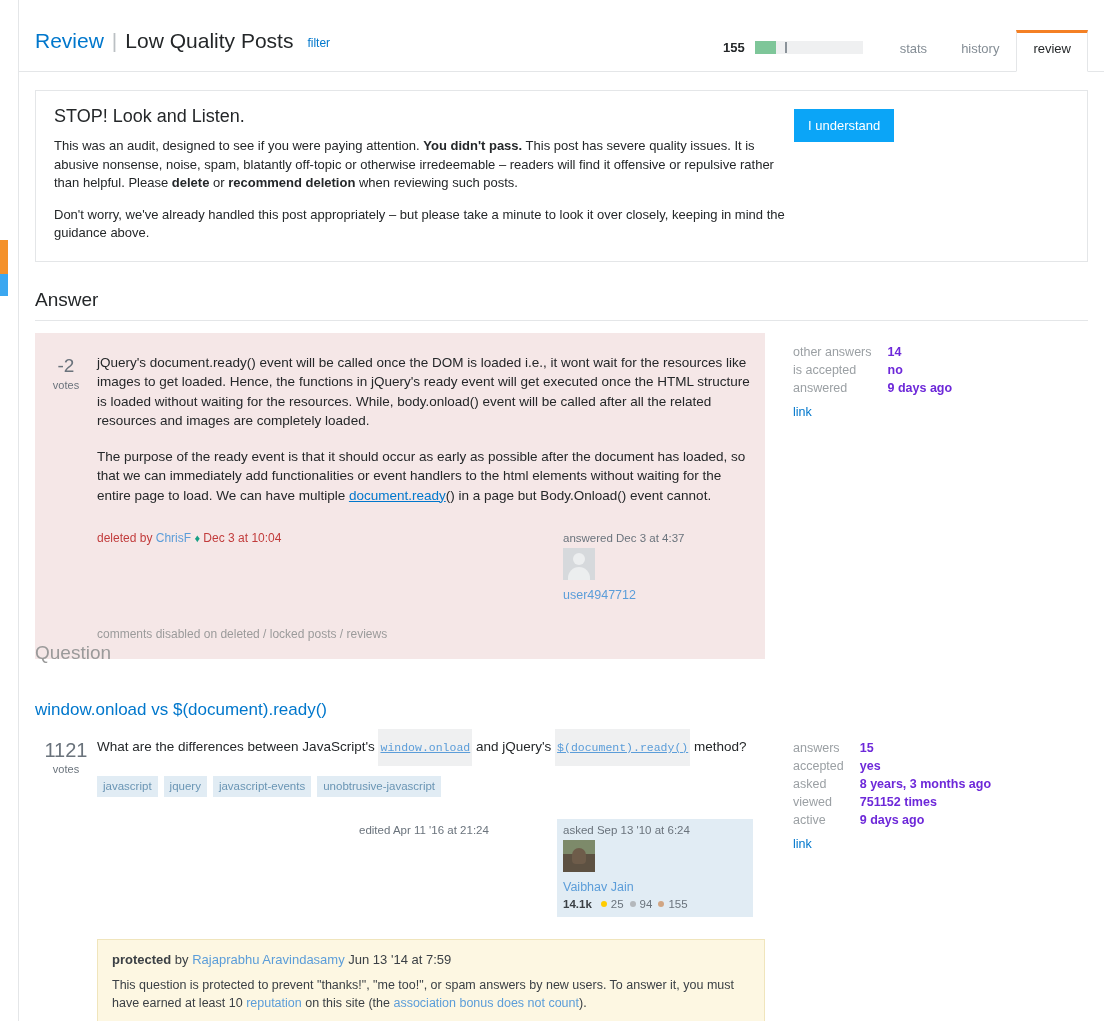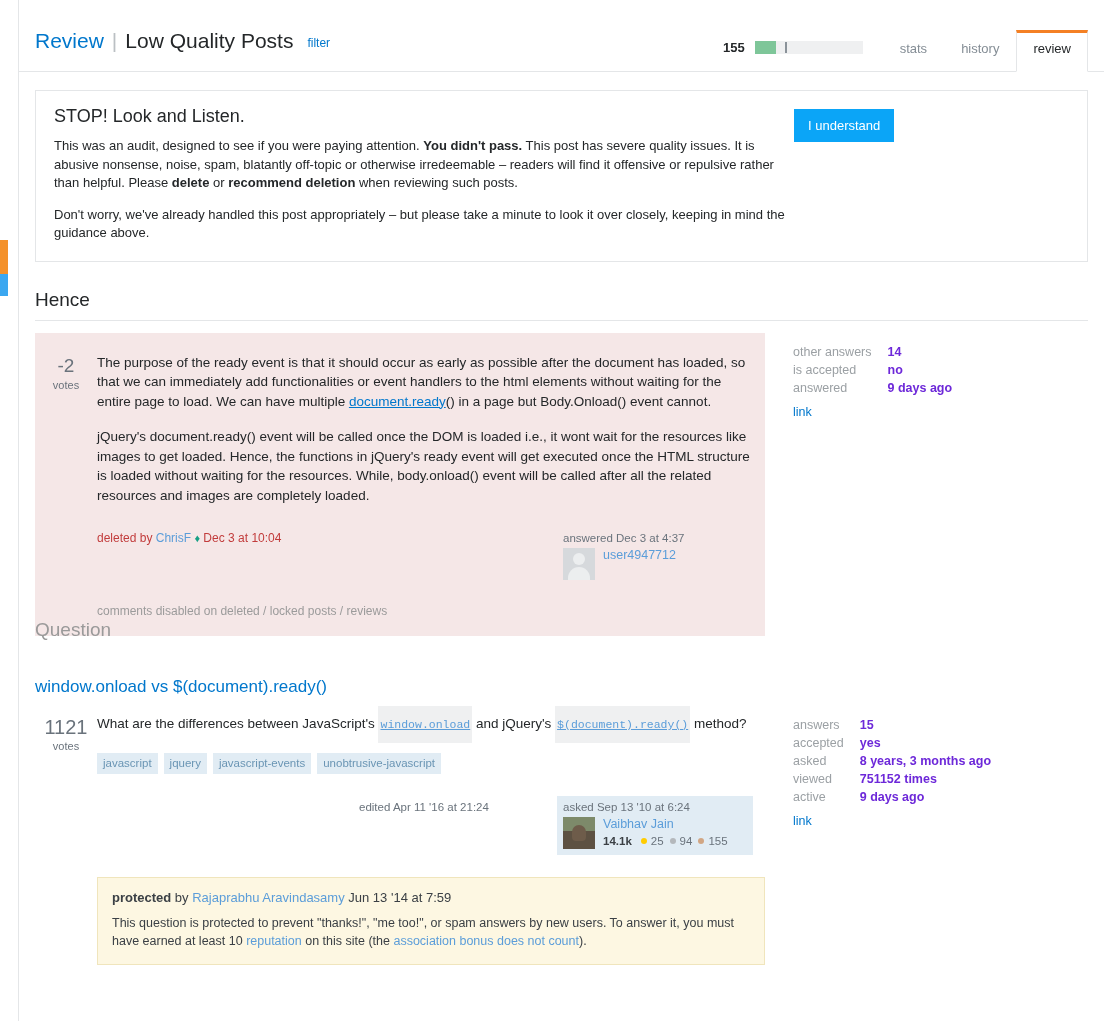--- a/index.html
+++ b/index.html
@@ -310,20 +310,21 @@
   .usercard .action {
     font-size: 11.5px;
     color: #6a737c;
     margin-bottom: 4px;
   }
   .usercard.highlight .action { color: #6a737c; }
   .usercard .userline {
     display: flex;
     gap: 8px;
     align-items: flex-start;
+    flex-direction: column;
   }
   .avatar {
     width: 32px; height: 32px;
     flex: 0 0 32px;
     background: #d6d9dc;
     position: relative;
     overflow: hidden;
   }
   .avatar.anon::before {
     content: "";
@@ -483,31 +484,31 @@
         <h2>STOP! Look and Listen.</h2>
         <p>
           <span>This was an audit, designed to see if you were paying attention. </span><b>You didn't pass.</b><span> This post has severe quality issues. It is abusive nonsense, noise, spam, blatantly off-topic or otherwise irredeemable – readers will find it offensive or repulsive rather than helpful. Please </span><b>delete</b><span> or </span><b>recommend deletion</b><span> when reviewing such posts.</span>
         </p>
         <p>Don't worry, we've already handled this post appropriately – but please take a minute to look it over closely, keeping in mind the guidance above.</p>
       </div>
       <button class="understand-btn">I understand</button>
     </div>
   </div>
 
-  <div class="section-head">Hence</div>
+  <div class="section-head">Answer</div>
 
   <div class="post-row" style="margin-top:12px;">
     <div class="post-main deleted">
       <div class="votecell">
         <div class="vote-count">-2</div>
         <div class="vote-label">votes</div>
       </div>
       <div class="postcell">
+        <p>jQuery's document.ready() event will be called once the DOM is loaded i.e., it wont wait for the resources like images to get loaded. Hence, the functions in jQuery's ready event will get executed once the HTML structure is loaded without waiting for the resources. While, body.onload() event will be called after all the related resources and images are completely loaded.</p>
         <p><span>The purpose of the ready event is that it should occur as early as possible after the document has loaded, so that we can immediately add functionalities or event handlers to the html elements without waiting for the entire page to load. We can have multiple </span><a class="inline-link">document.ready</a><span>() in a page but Body.Onload() event cannot.</span></p>
-        <p>jQuery's document.ready() event will be called once the DOM is loaded i.e., it wont wait for the resources like images to get loaded. Hence, the functions in jQuery's ready event will get executed once the HTML structure is loaded without waiting for the resources. While, body.onload() event will be called after all the related resources and images are completely loaded.</p>
 
         <div class="sig-row">
           <div class="deleted-by">
             <span>deleted by </span><a>ChrisF</a>
             <span class="mod-diamond">♦</span><span> Dec 3 at 10:04</span>
           </div>
           <div class="usercard" style="margin-left:auto;">
             <div class="action">answered Dec 3 at 4:37</div>
             <div class="userline">
               <div class="avatar anon"></div>

